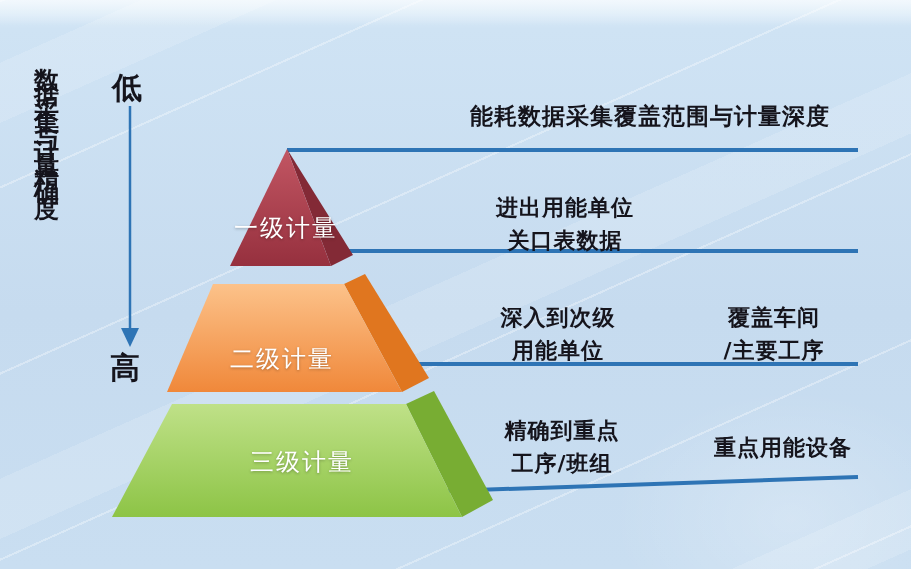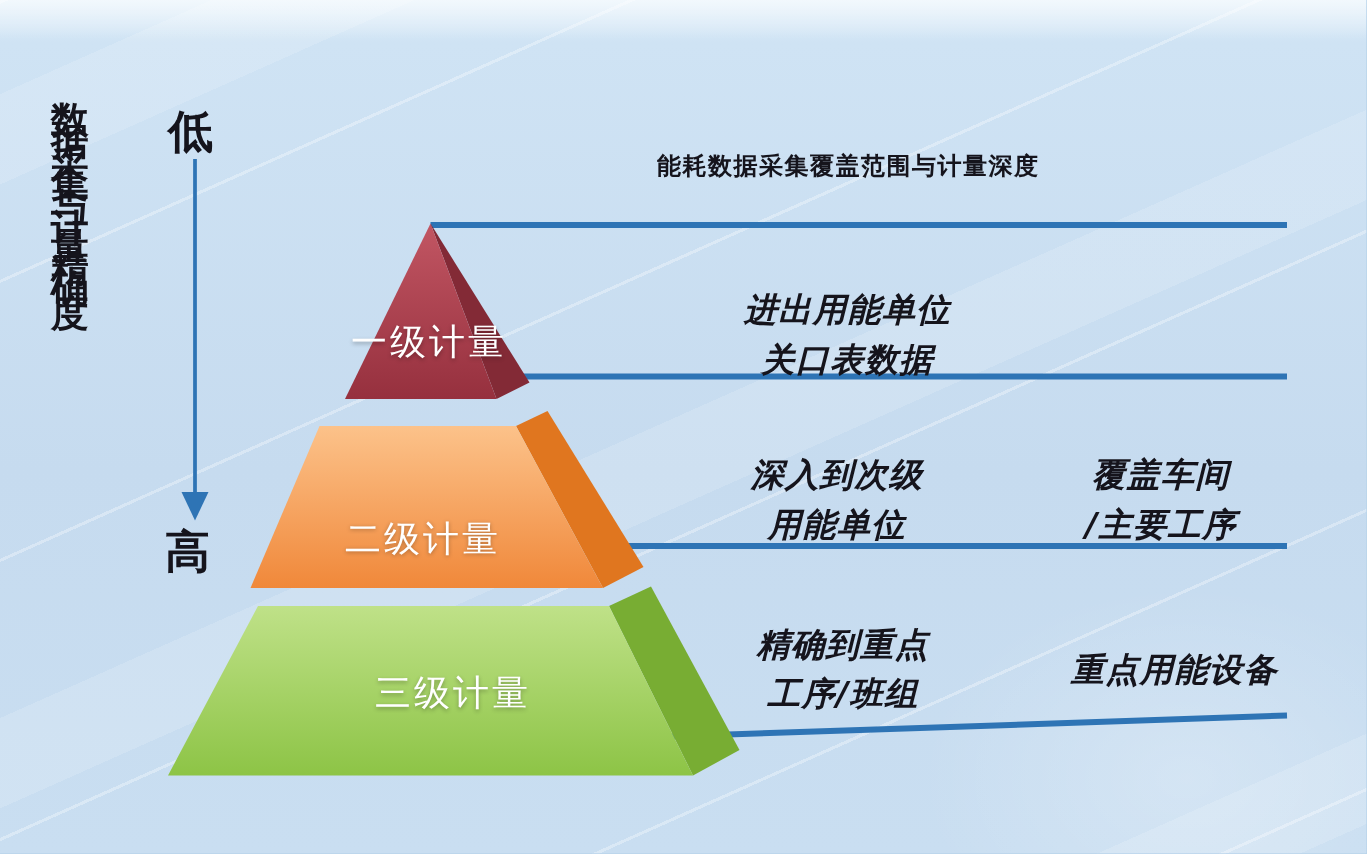--- a/index.html
+++ b/index.html
@@ -36,26 +36,26 @@
 
   .vtext {
     position:absolute; left:30px; top:48px;
     writing-mode:vertical-rl; text-orientation:upright;
     font-size:25px; font-weight:bold; letter-spacing:14px; color:#15141c;
   }
   .low  { position:absolute; left:112px; top:68px;  font-size:30px; font-weight:bold; color:#15141c; }
   .high { position:absolute; left:110px; top:348px; font-size:30px; font-weight:bold; color:#15141c; }
 
   .title {
-    position:absolute; left:438px; top:101px; width:424px; text-align:left;
-    font-size:16px; font-weight:bold; color:#15141c; letter-spacing:1px;
+    position:absolute; left:438px; top:101px; width:424px; text-align:center;
+    font-size:23px; font-weight:bold; color:#15141c; letter-spacing:1px;
   }
   .cell {
     position:absolute; font-size:22px; font-weight:bold; color:#15141c;
-    text-align:center; white-space:pre-line; line-height:1.5; letter-spacing:1px;font-style:italic;
+    text-align:center; white-space:pre-line; line-height:1.5; letter-spacing:1px;
   }
   .r1-left  { left:466px; top:191px; width:198px; }
   .r1-right { left:686px; top:191px; width:188px; }
   .r2-left  { left:462px; top:301px; width:192px; }
   .r2-right { left:680px; top:301px; width:188px; }
   .r3-left  { left:466px; top:414px; width:192px; }
   .r3-right { left:676px; top:431px; width:214px; }
 
   .lvl-label {
     position:absolute; color:#ffffff; font-size:24px; font-weight:normal;

